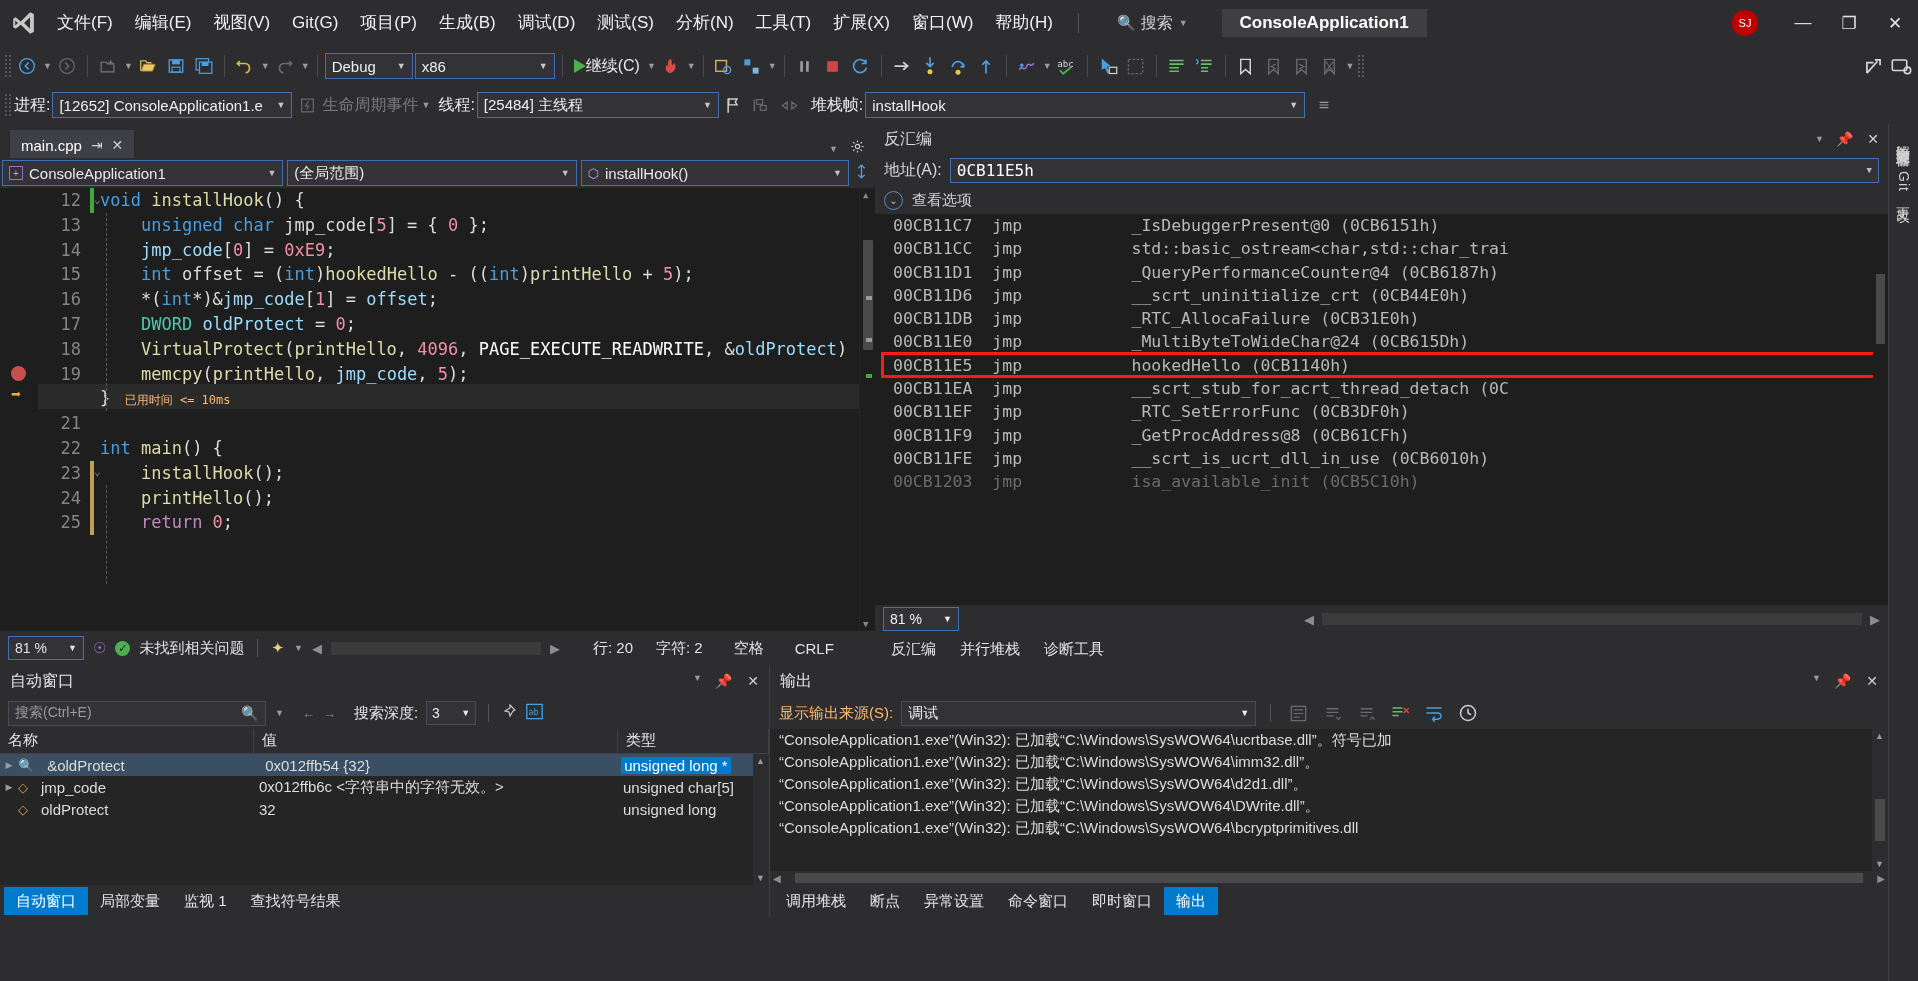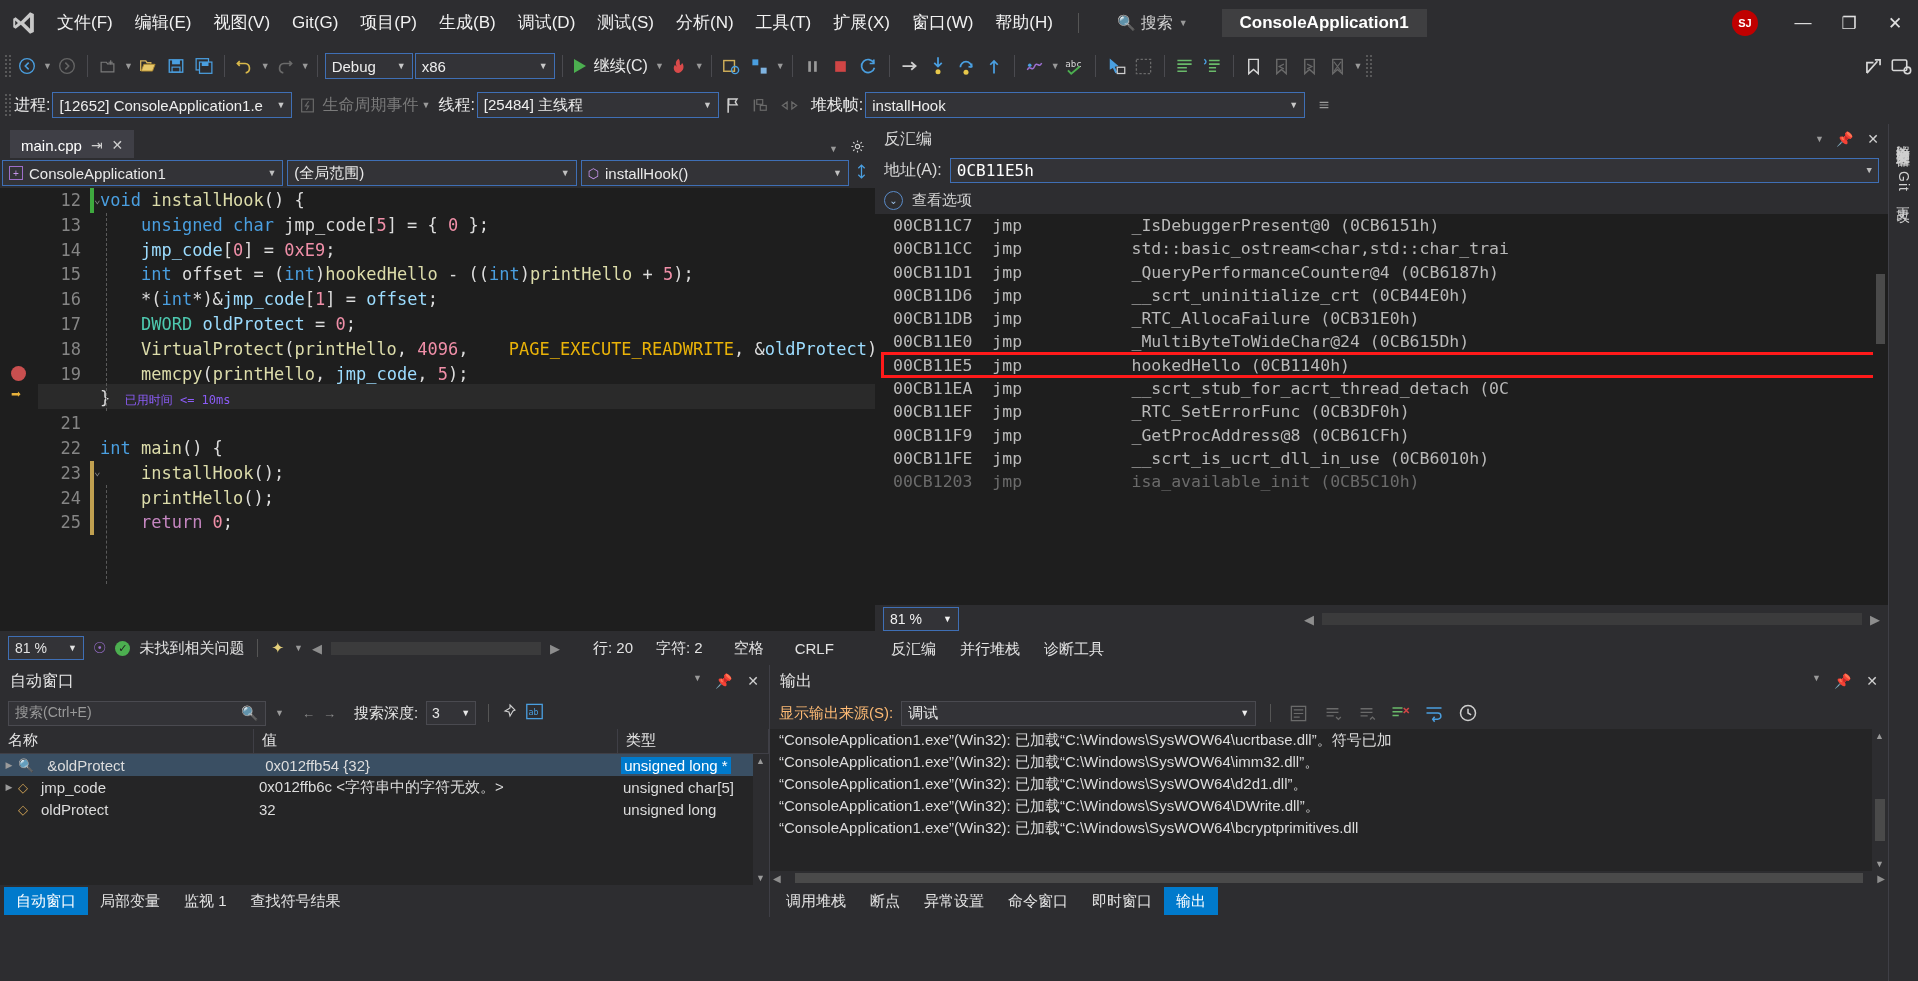--- a/index.html
+++ b/index.html
@@ -15,21 +15,21 @@
   
   .titlebar { height: 46px; background:#2d2d30; display:flex; align-items:center; flex-shrink:0; }
   .vs-logo { width: 46px; height: 46px; display:flex; align-items:center; justify-content:center; }
   .vs-logo svg { width: 26px; height: 26px; }
   .menu { display:flex; align-items:center; height:46px; }
   .menu-item { padding: 0 11px; font-size: 17px; color:#f1f1f1; line-height:46px; cursor:default; white-space:nowrap; }
   .search-box { display:flex; align-items:center; gap:5px; margin-left:26px; font-size:16px; color:#d0d0d0; cursor:text; }
   .search-box .mag { font-size: 15px; }
   .title-center { margin-left:34px; background:#3f3f41; padding:4px 18px; font-size:17px; font-weight:bold; color:#fff; }
   .spacer { flex:1; }
-  .avatar { width:26px; height:26px; border-radius:50%; background:#c00000; color:#fff; font-size:11px; display:flex; align-items:center; justify-content:center; margin-right:22px;font-weight:bold; }
+  .avatar { width:26px; height:26px; border-radius:50%; background:#c00000; color:#fff; font-size:11px; display:flex; align-items:center; justify-content:center; margin-right:22px; }
   .wbtn { width:46px; height:46px; display:flex; align-items:center; justify-content:center; font-size:17px; color:#e0e0e0; }
 
   
   .toolbar { height:40px; background:#2d2d30; display:flex; align-items:center; padding:0 4px; flex-shrink:0; gap:2px; }
   .tb-ico { width:26px; height:28px; display:flex; align-items:center; justify-content:center; color:#b0b0b0; font-size:15px; }
   .tb-ico.dim { color:#656565; }
   .tb-sep { width:1px; height:22px; background:#4a4a4f; margin:0 5px; }
   .tb-grip { width:8px; height:24px; background-image: radial-gradient(#6a6a6a 1px, transparent 1px); background-size:4px 4px; opacity:.7; }
   .caret { font-size:9px; color:#9a9a9a; margin-left:1px; }
   .combo { height:26px; background:#333337; border:1px solid #3f6fb5; display:flex; align-items:center; padding:0 6px; font-size:15px; color:#eee; gap:6px; }
@@ -63,23 +63,23 @@
   .cl { height:24.8px; line-height:24.8px; font-size:17px; white-space:pre; }
   .bp { width:15px;height:15px;border-radius:50%;background:#c94f4f; position:absolute; left:11px; }
   .yarrow { position:absolute; left:11px; color:#e8b13b; font-size:17px; }
   .curline { position:absolute; left:0; right:0; height:24.8px; background:#2a2a2a; }
   .sbar-ind { position:absolute; left:0; width:4px; background:#3ea93e; }
   .sbar-ind.amber { background:#c0a050; }
   .fold { position:absolute; color:#888; font-size:11px; }
   .vline { position:absolute; border-left:1px dashed #5a5a5a; }
   
   .kw{color:#4a9fe0;} .kw2{color:#4ec9b0;} .kw3{color:#c586c0;} .fn{color:#dcdcaa;}
-  .var{color:#9cdcfe;} .num{color:#f08fa8;} .pp{color:#eab308;margin-left:30px;}
+  .var{color:#9cdcfe;} .num{color:#f08fa8;} .pp{color:#ffffff;}
   .plain{color:#dcdcdc;}
-  .elapsed { color:#8b5cf6; font-size:12px; }
+  .elapsed { color:#fdba74; font-size:12px; }
   .scroll-v { width:16px; background:#1e1e1e; border-left:1px solid #252526; position:relative; flex-shrink:0; }
   .sv-thumb { position:absolute; left:3px; width:10px; background:#4a4a4a; border-radius:1px; }
   .sv-btn { position:absolute; left:3px; color:#888; font-size:9px; }
   .marker { position:absolute; right:3px; width:6px; height:4px; background:#9a9a9a; }
 
   .ed-status { height:34px; background:#2d2d30; display:flex; align-items:center; gap:9px; padding:0 8px; font-size:15px; color:#e2e2e2; flex-shrink:0; }
   .zoom-box { width:76px; height:24px; border:1px solid #3f6fb5; background:#333337; display:flex; align-items:center; padding:0 6px; font-size:14px; }
   .zoom-box .ar{ margin-left:auto; font-size:9px; }
   .okdot { width:15px;height:15px;border-radius:50%;background:#4caf50; color:#1e1e1e; font-size:11px; display:flex;align-items:center;justify-content:center; }
   .hscroll { height:13px; background:#3b3b3c; width:210px; }
@@ -233,21 +233,21 @@
     <div class="tb-sep"></div>
     <div class="combo" style="width:88px;">
       <span class="cv">Debug</span>
       <span class="ar">▼</span>
     </div>
     <div class="combo" style="width:140px;">
       <span class="cv">x86</span>
       <span class="ar">▼</span>
     </div>
     <div class="tb-sep"></div>
-    <div style="display:flex;align-items:center;gap:8px;padding:0 4px;">
+    <div style="display:flex;align-items:center;gap:0;padding:0 4px;">
       <span class="green-tri"></span>
       <span class="lbl">继续(C)</span>
     </div>
     <span class="caret">▼</span>
     <div class="tb-ico">
       <svg width="19" height="19" viewBox="0 0 16 16">
           <path d="M8 1.5c2 2.5.5 4 1.5 5.5 1-.5 1.5-2 1.5-2 2 2 2 7-3 8.5-4-.5-5-4.5-3-7 .5 1 1.5 1.5 1.5 1.5C5 5 6 3 8 1.5z" fill="#d94a4a"></path>
         </svg>
     </div>
     <span class="caret">▼</span>

